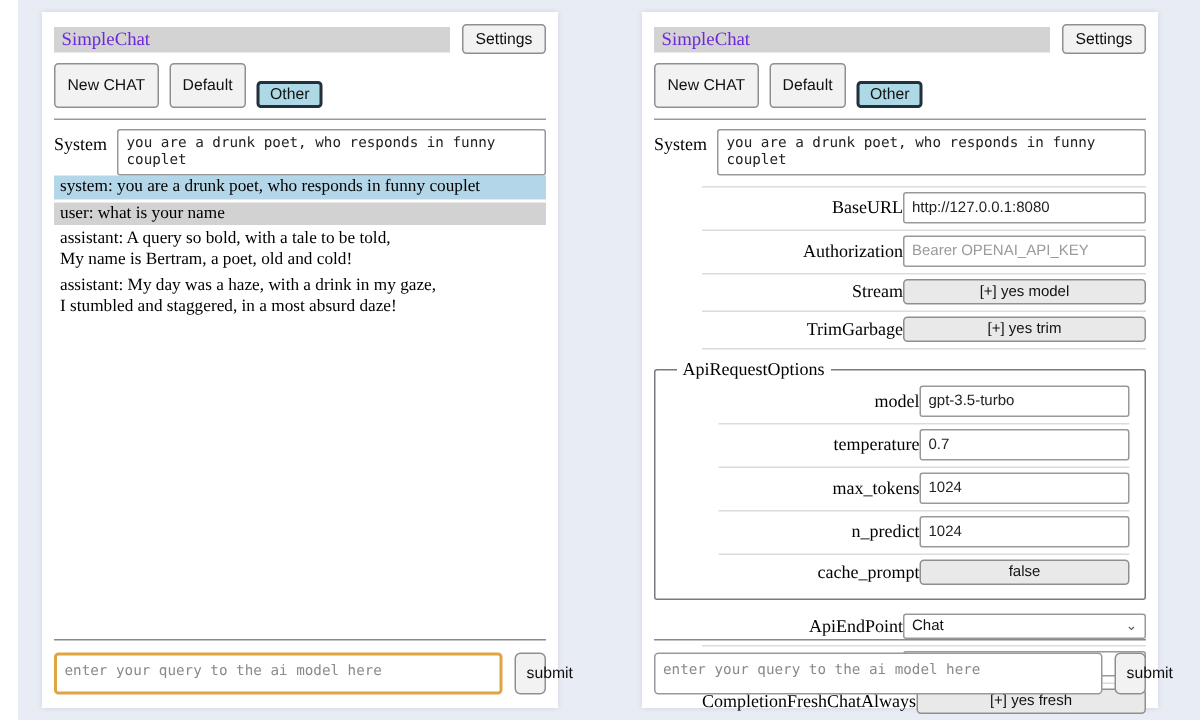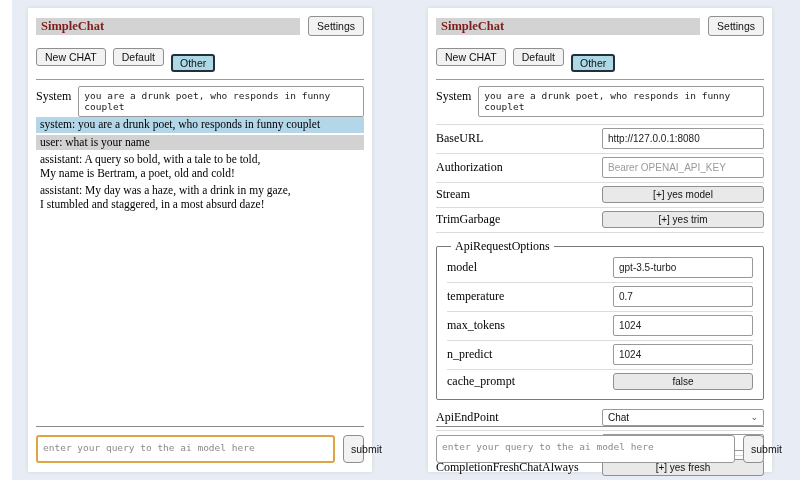--- a/index.html
+++ b/index.html
@@ -12,31 +12,31 @@
     position: absolute; top: 8px; width: 344px; height: 464px;
     background: #ffffff; padding: 8px; box-shadow: 0 0 4px rgba(0,0,0,0.10);
   }
   .panel-left  { left: 28px; }
   .panel-right { left: 428px; }
 
   
   .header-row { display: flex; align-items: center; gap: 8px; }
   .title-bar {
     flex: 1; background: #d3d3d3; padding: 2px 5px;
-    font-size: 12.5px; font-weight: bold; color: #7f1d1d; height: 17px; line-height: 13px;
+    font-size: 12.5px; font-weight: normal; color: #6d28d9; height: 17px; line-height: 13px;
   }
   button {
     font-family: "Liberation Sans", sans-serif; font-size: 10.5px; color: #111;
     background: #f2f2f2; border: 1px solid #8f8f8f; border-radius: 3px;
     padding: 2px 7px; cursor: pointer;
   }
   .settings-btn { padding: 3px 8px; }
 
   
-  .sessions-row { display: flex; gap: 7px; margin-top: 6px; align-items: center; }
+  .sessions-row { display: flex; gap: 7px; margin-top: 6px; }
   .session-btn { padding: 2px 8px; }
   .session-btn.selected { background: #add8e6; border: 2px solid #22303c; padding: 1px 7px; margin-top: 12px; }
 
   hr.rule { border: none; border-top: 1px solid #9a9a9a; margin: 7px 0 6px 0; }
 
   
   .system-row { display: flex; gap: 7px; margin-top: 2px; align-items: flex-start; justify-content: flex-end; }
   .system-label { font-size: 12px; padding-top: 3px; }
   .system-textarea {
     flex: 1; height: 31px; resize: none;
@@ -50,22 +50,22 @@
     font-size: 11.5px; line-height: 1.18; color: #000;
     padding: 1px 4px; margin-bottom: 2px; white-space: pre-line;
   }
   .msg-system    { background: #b3d7e8; }
   .msg-user      { background: #d2d2d2; }
   .msg-assistant { background: transparent; }
 
   
   .settings-list { margin-top: 7px; }
   .srow {
-    display: flex; justify-content: space-between; align-items: center;
-    padding: 3px 0 4px 0; border-bottom: 1px solid #dcdcdc;
+    display: flex; justify-content: flex-end; align-items: center;
+    padding: 3px 0 4px 0; border-bottom: 1px solid #dcdcdc; margin-left: 32px;
   }
   .srow.first { border-top: 1px solid #dcdcdc; }
   .slabel { font-size: 12px; color: #000; }
   .sinput {
     width: 162px; height: 21px;
     font-family: "Liberation Sans", sans-serif; font-size: 10px; color: #222;
     border: 1px solid #999; border-radius: 2px; padding: 2px 5px; background: #fff;
   }
   .sinput::placeholder { color: #9a9a9a; }
   .sbtn {

